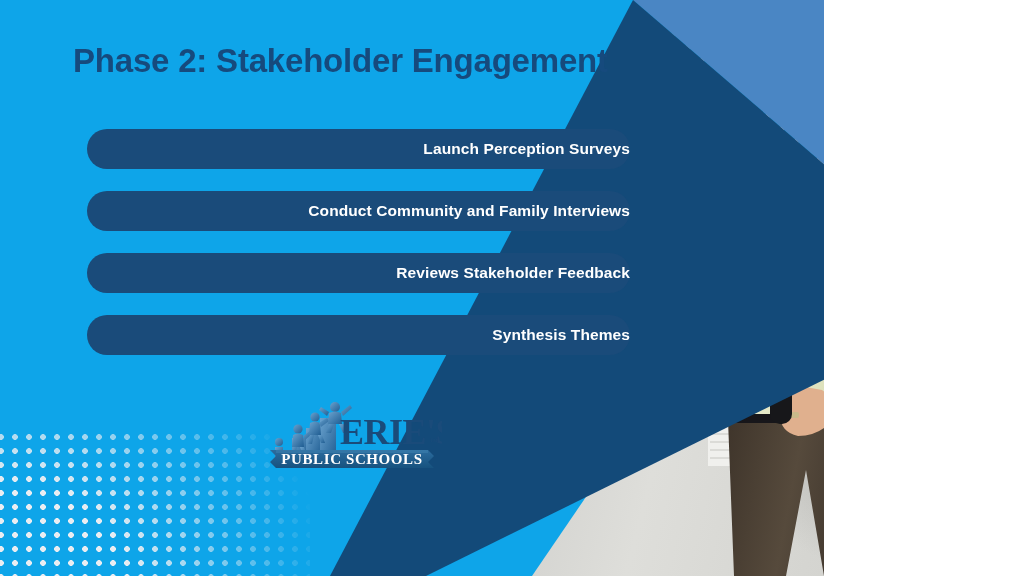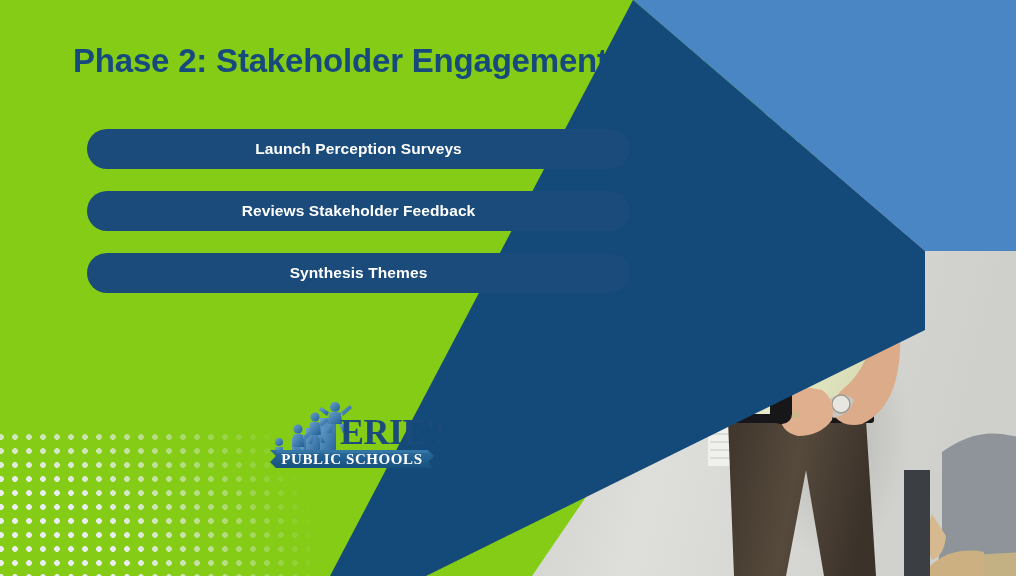--- a/index.html
+++ b/index.html
@@ -2,21 +2,21 @@
 <html><head>
 <meta charset="utf-8">
 <title>Phase 2: Stakeholder Engagement</title>
 <style>
   html,body{margin:0;padding:0;}
   body{
     width:1024px;height:576px;overflow:hidden;background:#ffffff;
     font-family:"Liberation Sans","DejaVu Sans",sans-serif;
   }
   #slide{
-    position:relative;width:1016px;height:576px;overflow:hidden;background:#84cc16;
+    position:relative;width:824px;height:576px;overflow:hidden;background:#0ea5e9;
   }
 
   
   .dots{position:absolute;pointer-events:none;}
   #dots-top{
     left:600px;top:0;width:250px;height:250px;
     background-image:radial-gradient(#e9edf2 2.6px, transparent 2.8px);
     background-size:13.5px 13.5px;
     -webkit-mask-image:radial-gradient(circle at 150px 150px,#000 0%,#000 38%,transparent 78%);
     mask-image:radial-gradient(circle at 150px 150px,#000 0%,#000 38%,transparent 78%);
@@ -48,21 +48,21 @@
   #title{
     position:absolute;left:73px;top:42px;
     font-size:33px;font-weight:bold;color:#164a7d;
     letter-spacing:-0.2px;white-space:nowrap;
   }
 
   
   #pills{position:absolute;left:87px;top:129px;width:543px;}
   .pill{
     width:543px;height:40px;border-radius:20px;background:#1a4b7a;
-    display:flex;align-items:center;justify-content:center;
+    display:flex;align-items:center;justify-content:flex-end;
     color:#ffffff;font-size:15.5px;font-weight:bold;letter-spacing:0.1px;
     margin-bottom:22px;box-sizing:border-box;
   }
   .pill:nth-child(3){}
   .pill:nth-child(4){margin-bottom:8px;}
 
   
   #logo{position:absolute;left:262px;top:398px;width:180px;height:78px;}
   #logo svg{display:block;}
 </style>
@@ -200,20 +200,23 @@
     </svg>
   </div>
 
   <div id="title">Phase 2: Stakeholder Engagement</div>
 
   <div id="pills">
     <div class="pill">
       <span>Launch Perception Surveys</span>
     </div>
     <div class="pill">
+      <span>Conduct Community and Family Interviews</span>
+    </div>
+    <div class="pill">
       <span>Reviews Stakeholder Feedback</span>
     </div>
     <div class="pill">
       <span>Synthesis Themes</span>
     </div>
   </div>
 
   <div id="logo">
     <svg viewBox="0 0 180 78" xmlns="http://www.w3.org/2000/svg">
       <defs>

